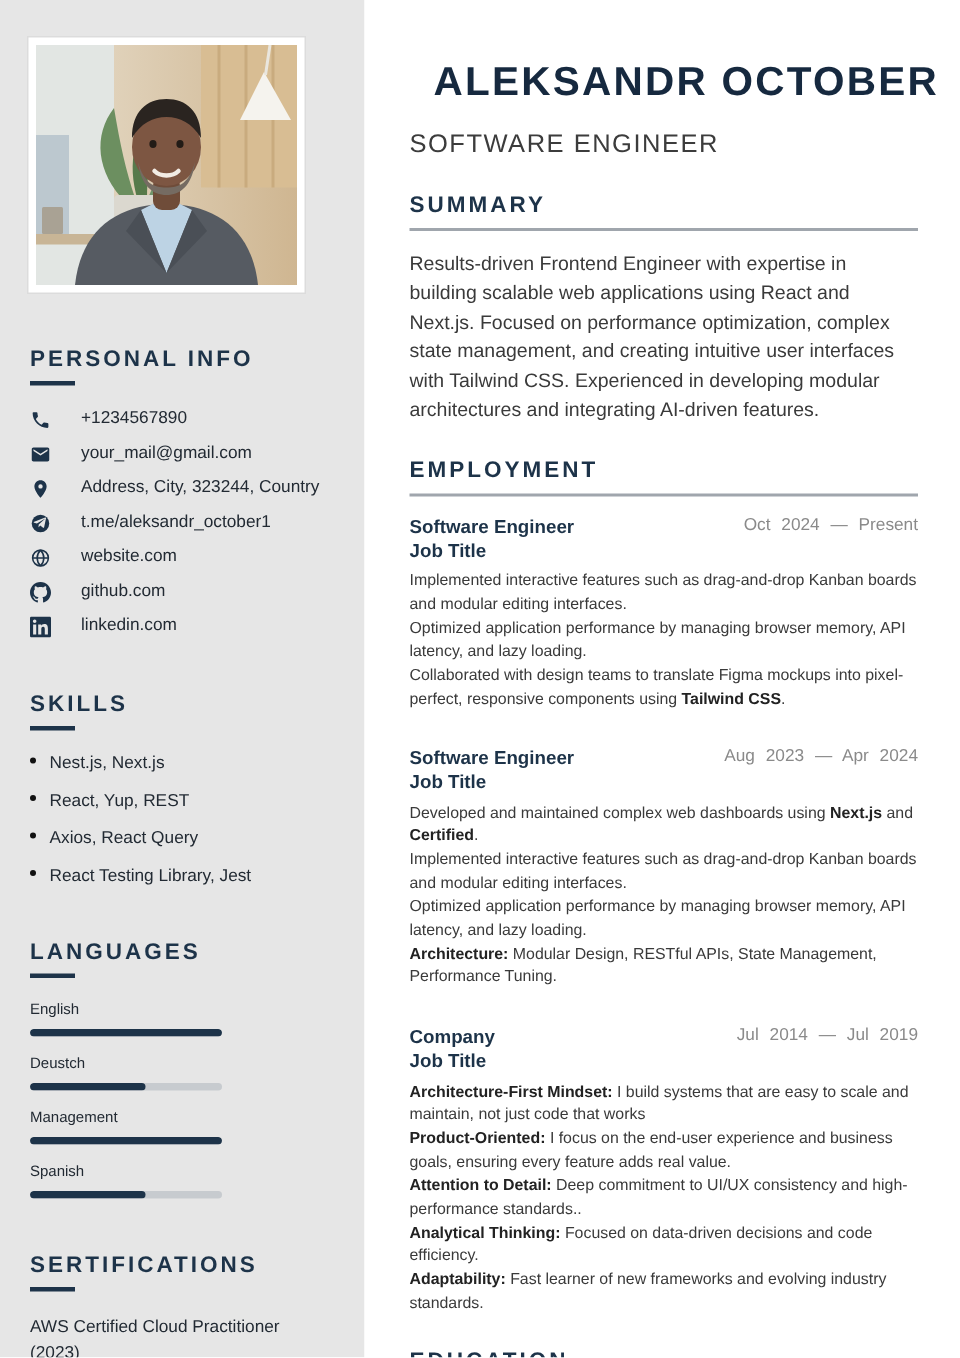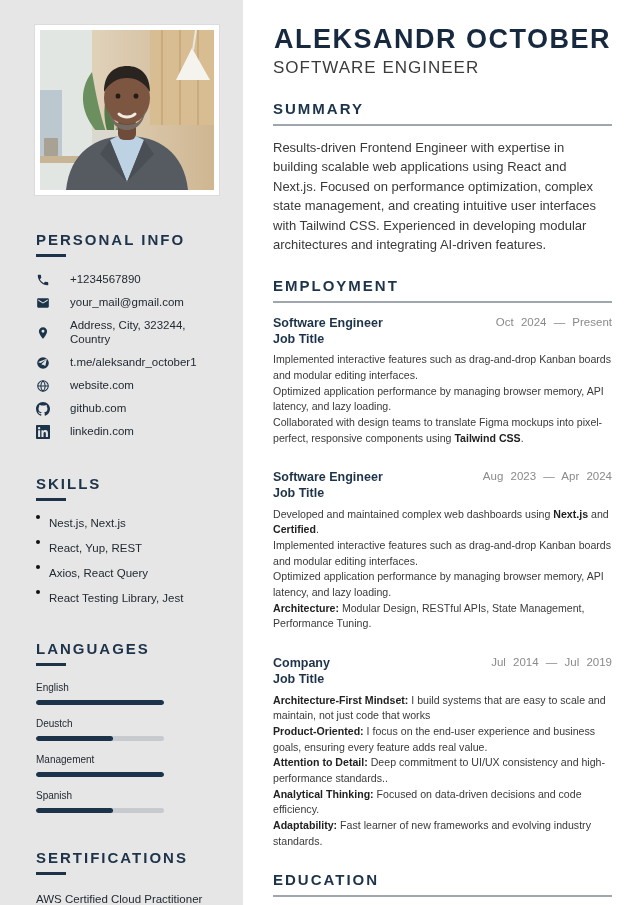--- a/index.html
+++ b/index.html
@@ -4,52 +4,52 @@
 <title>Resume</title>
 <style>
   html,body{margin:0;padding:0;background:#fff;}
   .page{
     position:relative;width:640px;height:905px;background:#ffffff;
     font-family:"Liberation Sans","DejaVu Sans",sans-serif;overflow:hidden;
   }
   
   .sidebar{
     position:absolute;left:0;top:0;bottom:0;width:243px;
-    background:#e6e6e6;box-sizing:border-box;padding:25px 30px 0 36px;
+    background:#e6e6e6;box-sizing:border-box;padding:25px 30px 0 20px;
   }
   .photo-frame{
     width:184px;height:170px;background:#fff;box-sizing:border-box;
     padding:5px;margin-left:-1px;box-shadow:0 0 0 1px #dcdcdc;
   }
   .photo-frame svg{display:block;width:100%;height:100%;}
   .side-section{margin-top:36px;}
   .side-heading{
     font-size:15px;font-weight:700;letter-spacing:2px;color:#1d3349;
     margin:0;text-transform:uppercase;
   }
   .side-heading-bar{width:30px;height:3px;background:#1d3349;margin-top:6px;margin-bottom:16px;}
   .pi-row{display:flex;align-items:center;gap:20px;margin-bottom:9px;
     font-size:11.5px;color:#222a33;line-height:1.2;}
   .pi-icon{width:14px;height:14px;flex:0 0 14px;color:#1d3349;display:flex;align-items:center;}
   .pi-icon svg{width:14px;height:14px;display:block;}
-  .skill-row{display:flex;align-items:flex-start;gap:9px;margin-bottom:13px;
+  .skill-row{display:flex;align-items:center;gap:9px;margin-bottom:13px;
     font-size:11.5px;color:#222a33;}
   .skill-bullet{width:4px;height:4px;border-radius:50%;background:#111;flex:0 0 4px;position:relative;top:-2px;}
   .lang-row{margin-bottom:13px;}
   .lang-name{font-size:10px;color:#222a33;margin-bottom:7px;}
   .lang-track{width:128px;height:5px;border-radius:3px;background:#c7cbcf;overflow:hidden;}
   .lang-fill{height:5px;border-radius:3px;background:#1d3349;}
   .cert-item{font-size:11.5px;color:#222a33;line-height:1.5;margin:0 0 12px 0;width:176px;}
   
   .main{
     position:absolute;left:243px;top:0;right:0;bottom:0;
     box-sizing:border-box;padding:24px 28px 0 30px;background:#fff;
   }
   .person-name{
-    margin:1px;font-size:27px;font-weight:800;letter-spacing:1.5px;
+    margin:16px;font-size:27px;font-weight:800;letter-spacing:1.5px;
     color:#16293f;line-height:1.1;white-space:nowrap;
   }
   .person-title{font-size:17px;letter-spacing:1px;color:#3c3c3c;margin-top:3px;}
   .main-section{margin-top:22px;}
   .main-heading{
     margin:0;font-size:15px;font-weight:700;letter-spacing:2px;color:#1d3349;
     text-transform:uppercase;
   }
   .main-rule{height:2px;background:#a0a6ad;margin-top:7px;margin-bottom:12px;}
   .summary-text{font-size:13px;color:#3a3a3a;line-height:1.5;margin:0;}

